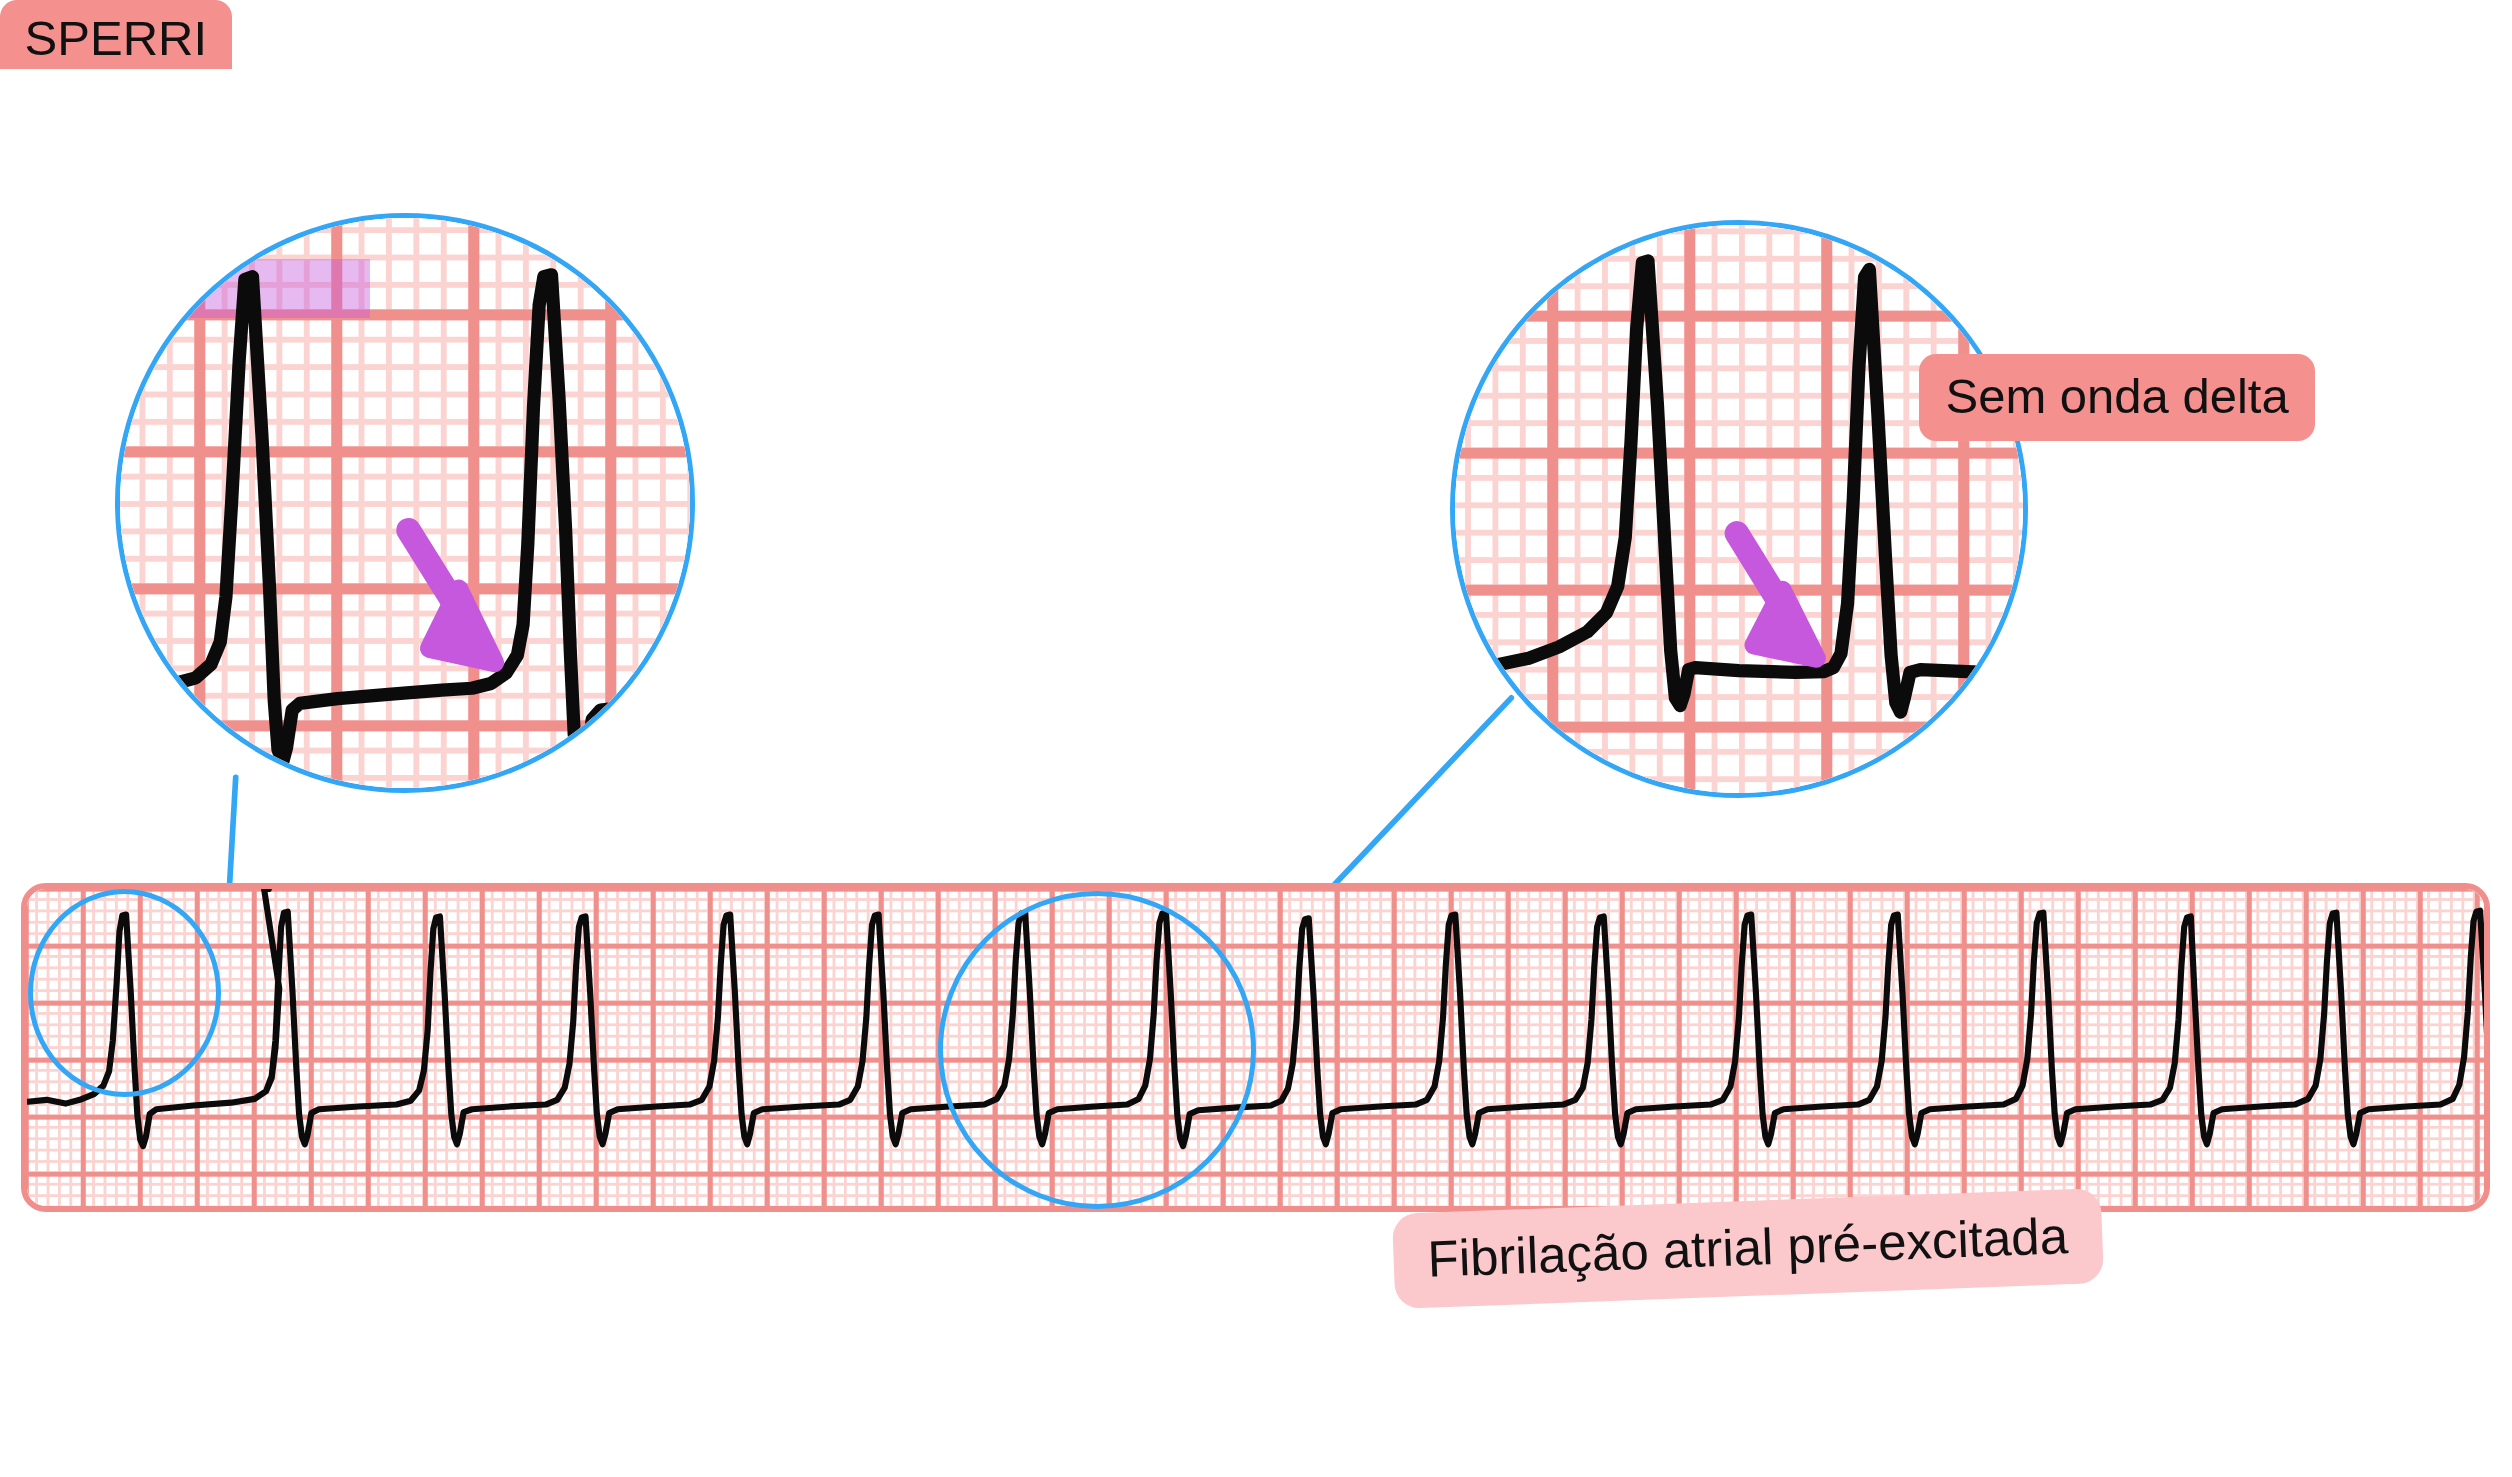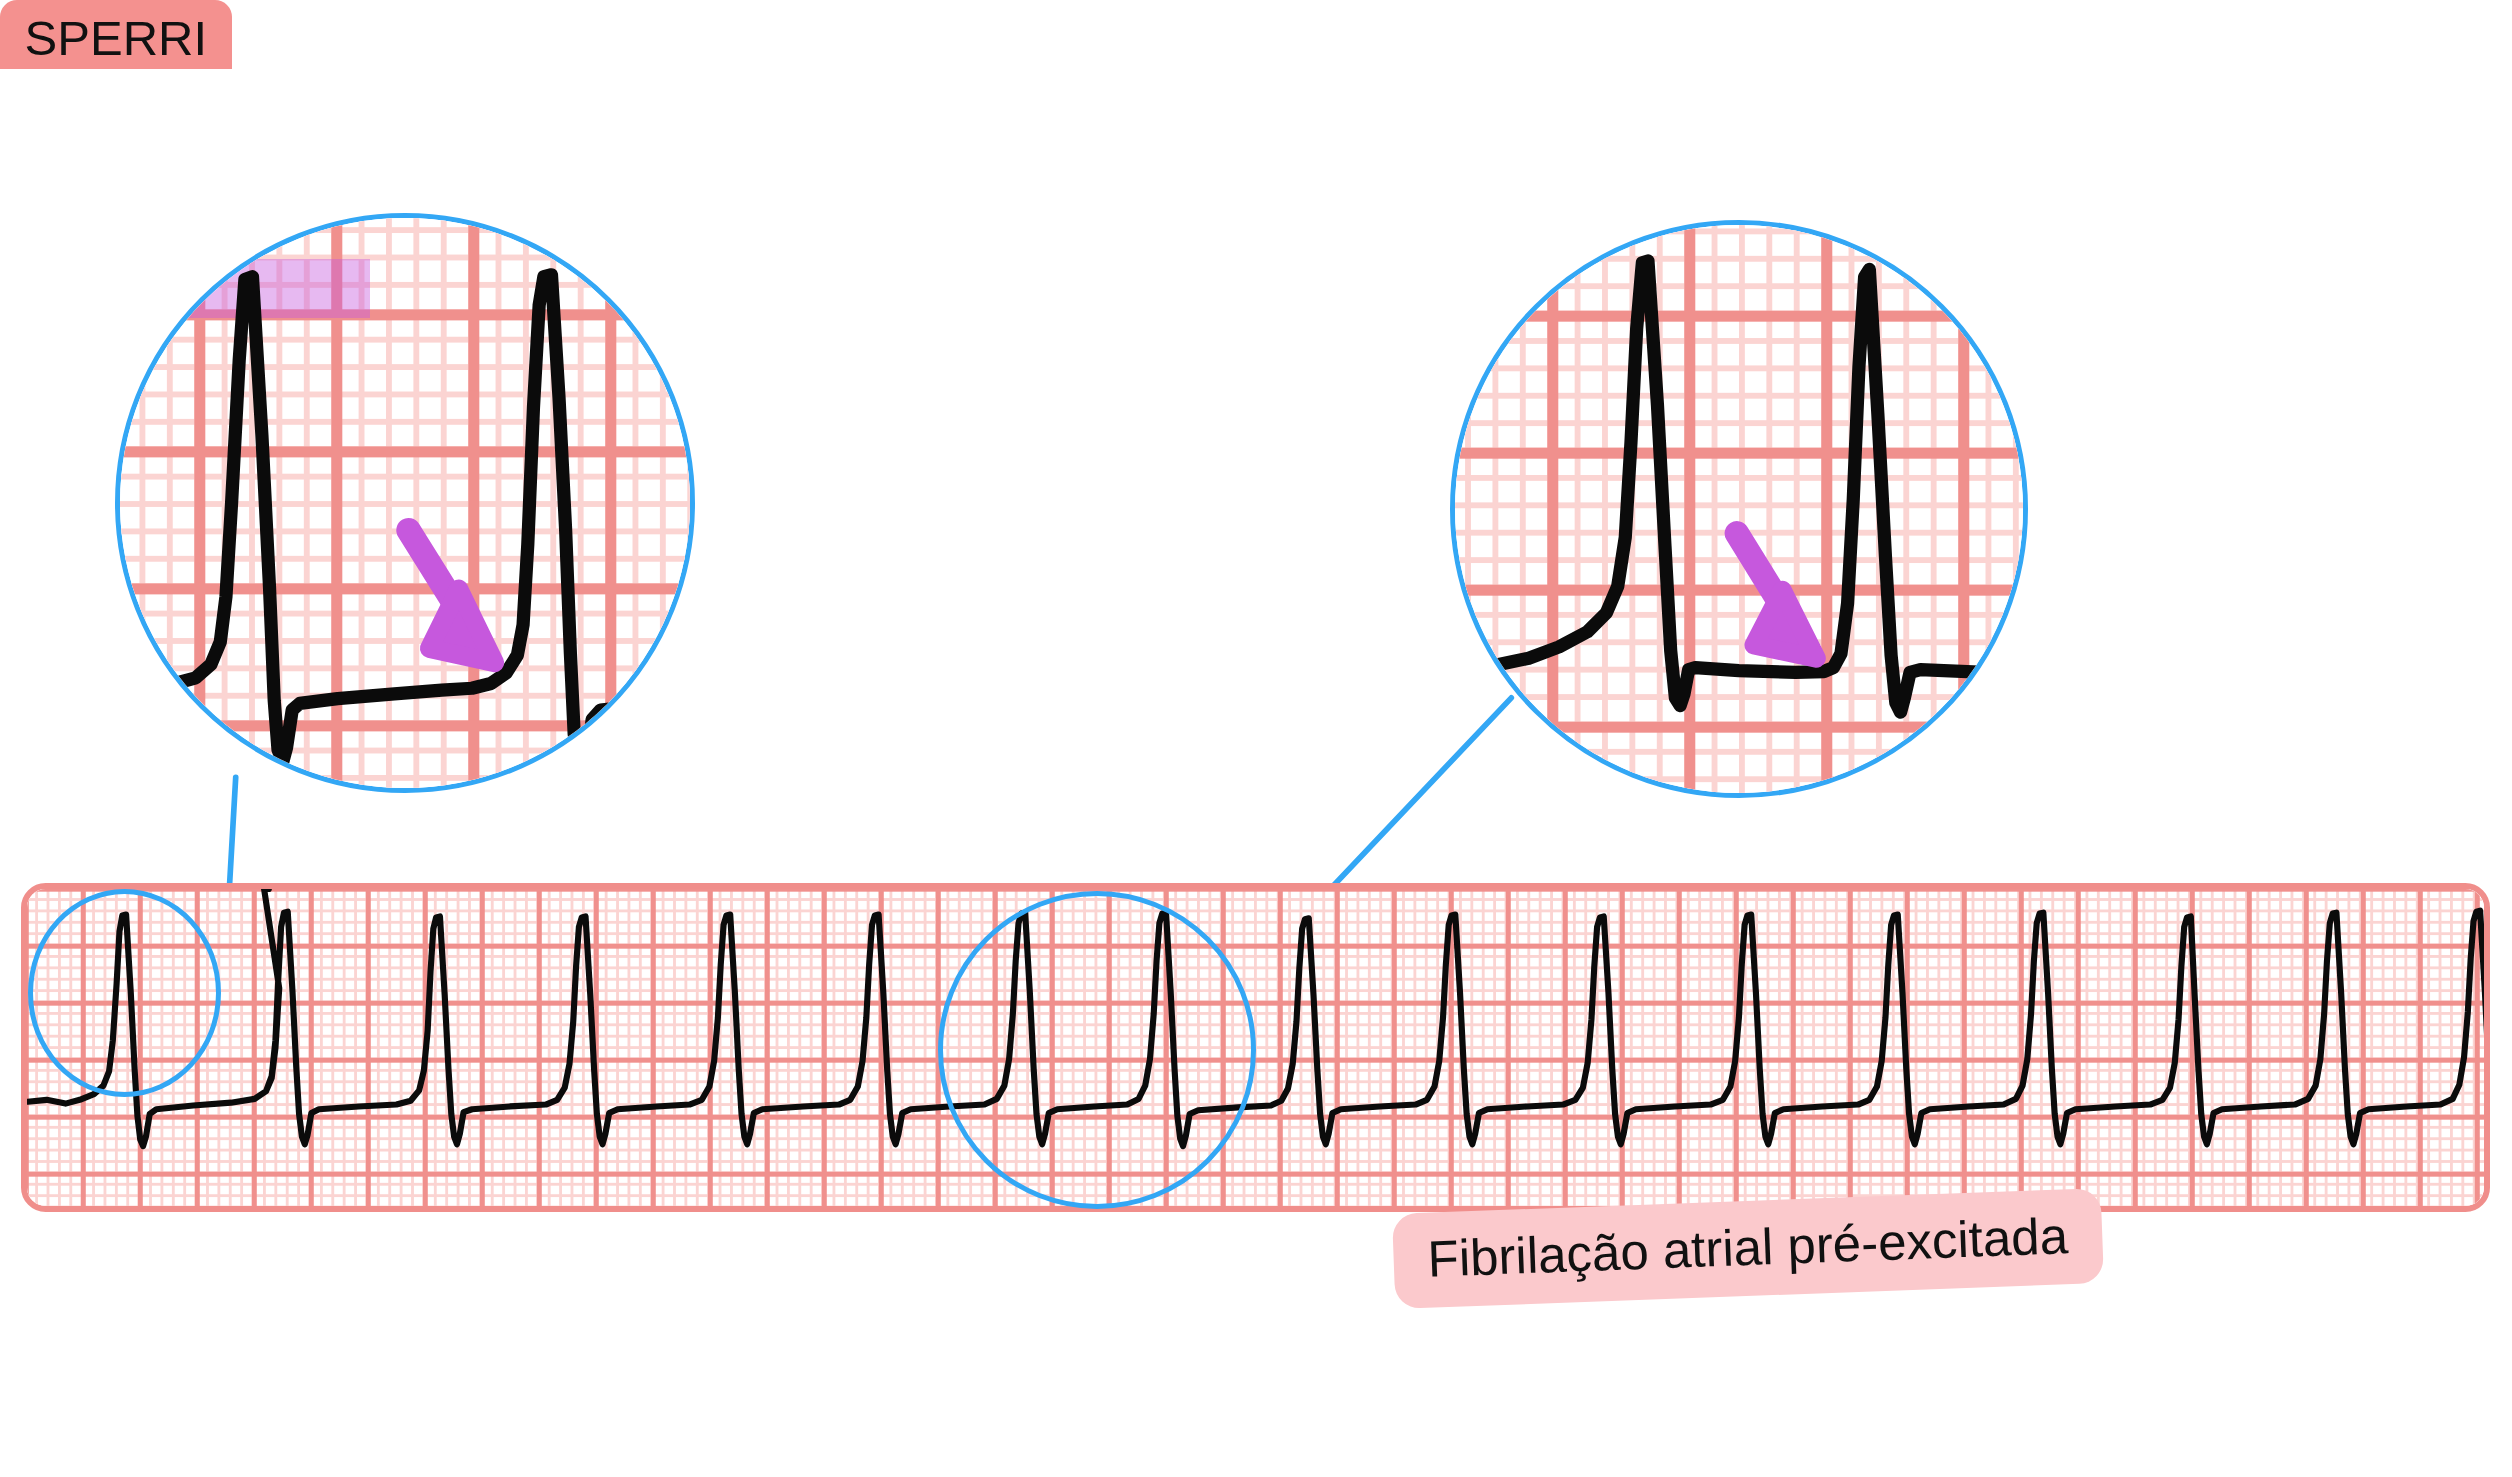--- a/index.html
+++ b/index.html
@@ -249,17 +249,18 @@
     </div>
   </div>
 
   <div id="strip-lens-1" class="strip-lens"></div>
   <div id="strip-lens-2" class="strip-lens"></div>
 
   <div id="label-sperri">
     <span class="ln ln1">SPERRI</span>
   </div>
 
+  <div id="label-delta" class="label">Sem onda delta</div>
 
   <div id="label-af" class="label">Fibrilação atrial pré-excitada</div>
 
 </div>
 
 
 </body></html>

